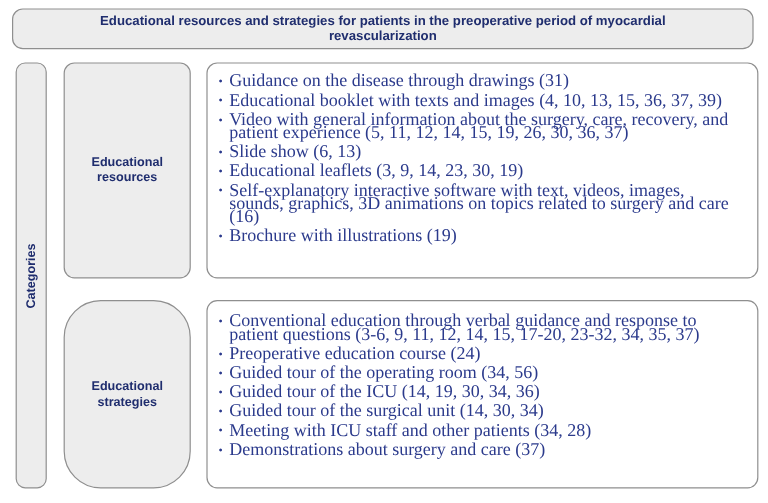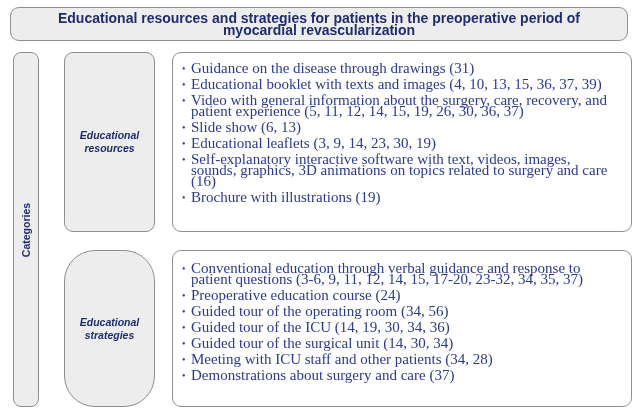--- a/index.html
+++ b/index.html
@@ -17,38 +17,37 @@
     border-radius:9px;
   }
   .gray{background:#ededed;}
   .white{background:#ffffff;}
   .title-box{
     left:10px;top:7px;width:618px;height:34px;
     display:flex;align-items:center;justify-content:center;
     text-align:center;
   }
   .title-text{
-    color:#1f2d6e;font-weight:bold;font-size:14px;line-height:12px;
+    color:#1f2d6e;font-weight:bold;font-size:11px;line-height:12px;
     padding:0 30px;
   }
   .categories-box{
     left:13px;top:52px;width:26px;height:355px;
     display:flex;align-items:center;justify-content:center;
     border-radius:8px;
   }
   .categories-text{
     transform:rotate(-90deg);
     white-space:nowrap;
     color:#1f2d6e;font-weight:bold;font-size:10.5px;
   }
   .label-box{
-    width:91px;left:64px;
+    width:106px;left:53px;
     display:flex;align-items:center;justify-content:center;
     text-align:center;
-    font-style:italic;
   }
   .label-box-resources{top:52px;height:180px;}
   .label-box-strategies{top:250px;height:157px;border-radius:31px;}
   .label-text{
     color:#1f2d6e;font-weight:bold;font-size:10.5px;line-height:13px;
     width:80px;
   }
   .list-box{
     left:172px;width:460px;
     padding:10px 12px 4px 8px;

